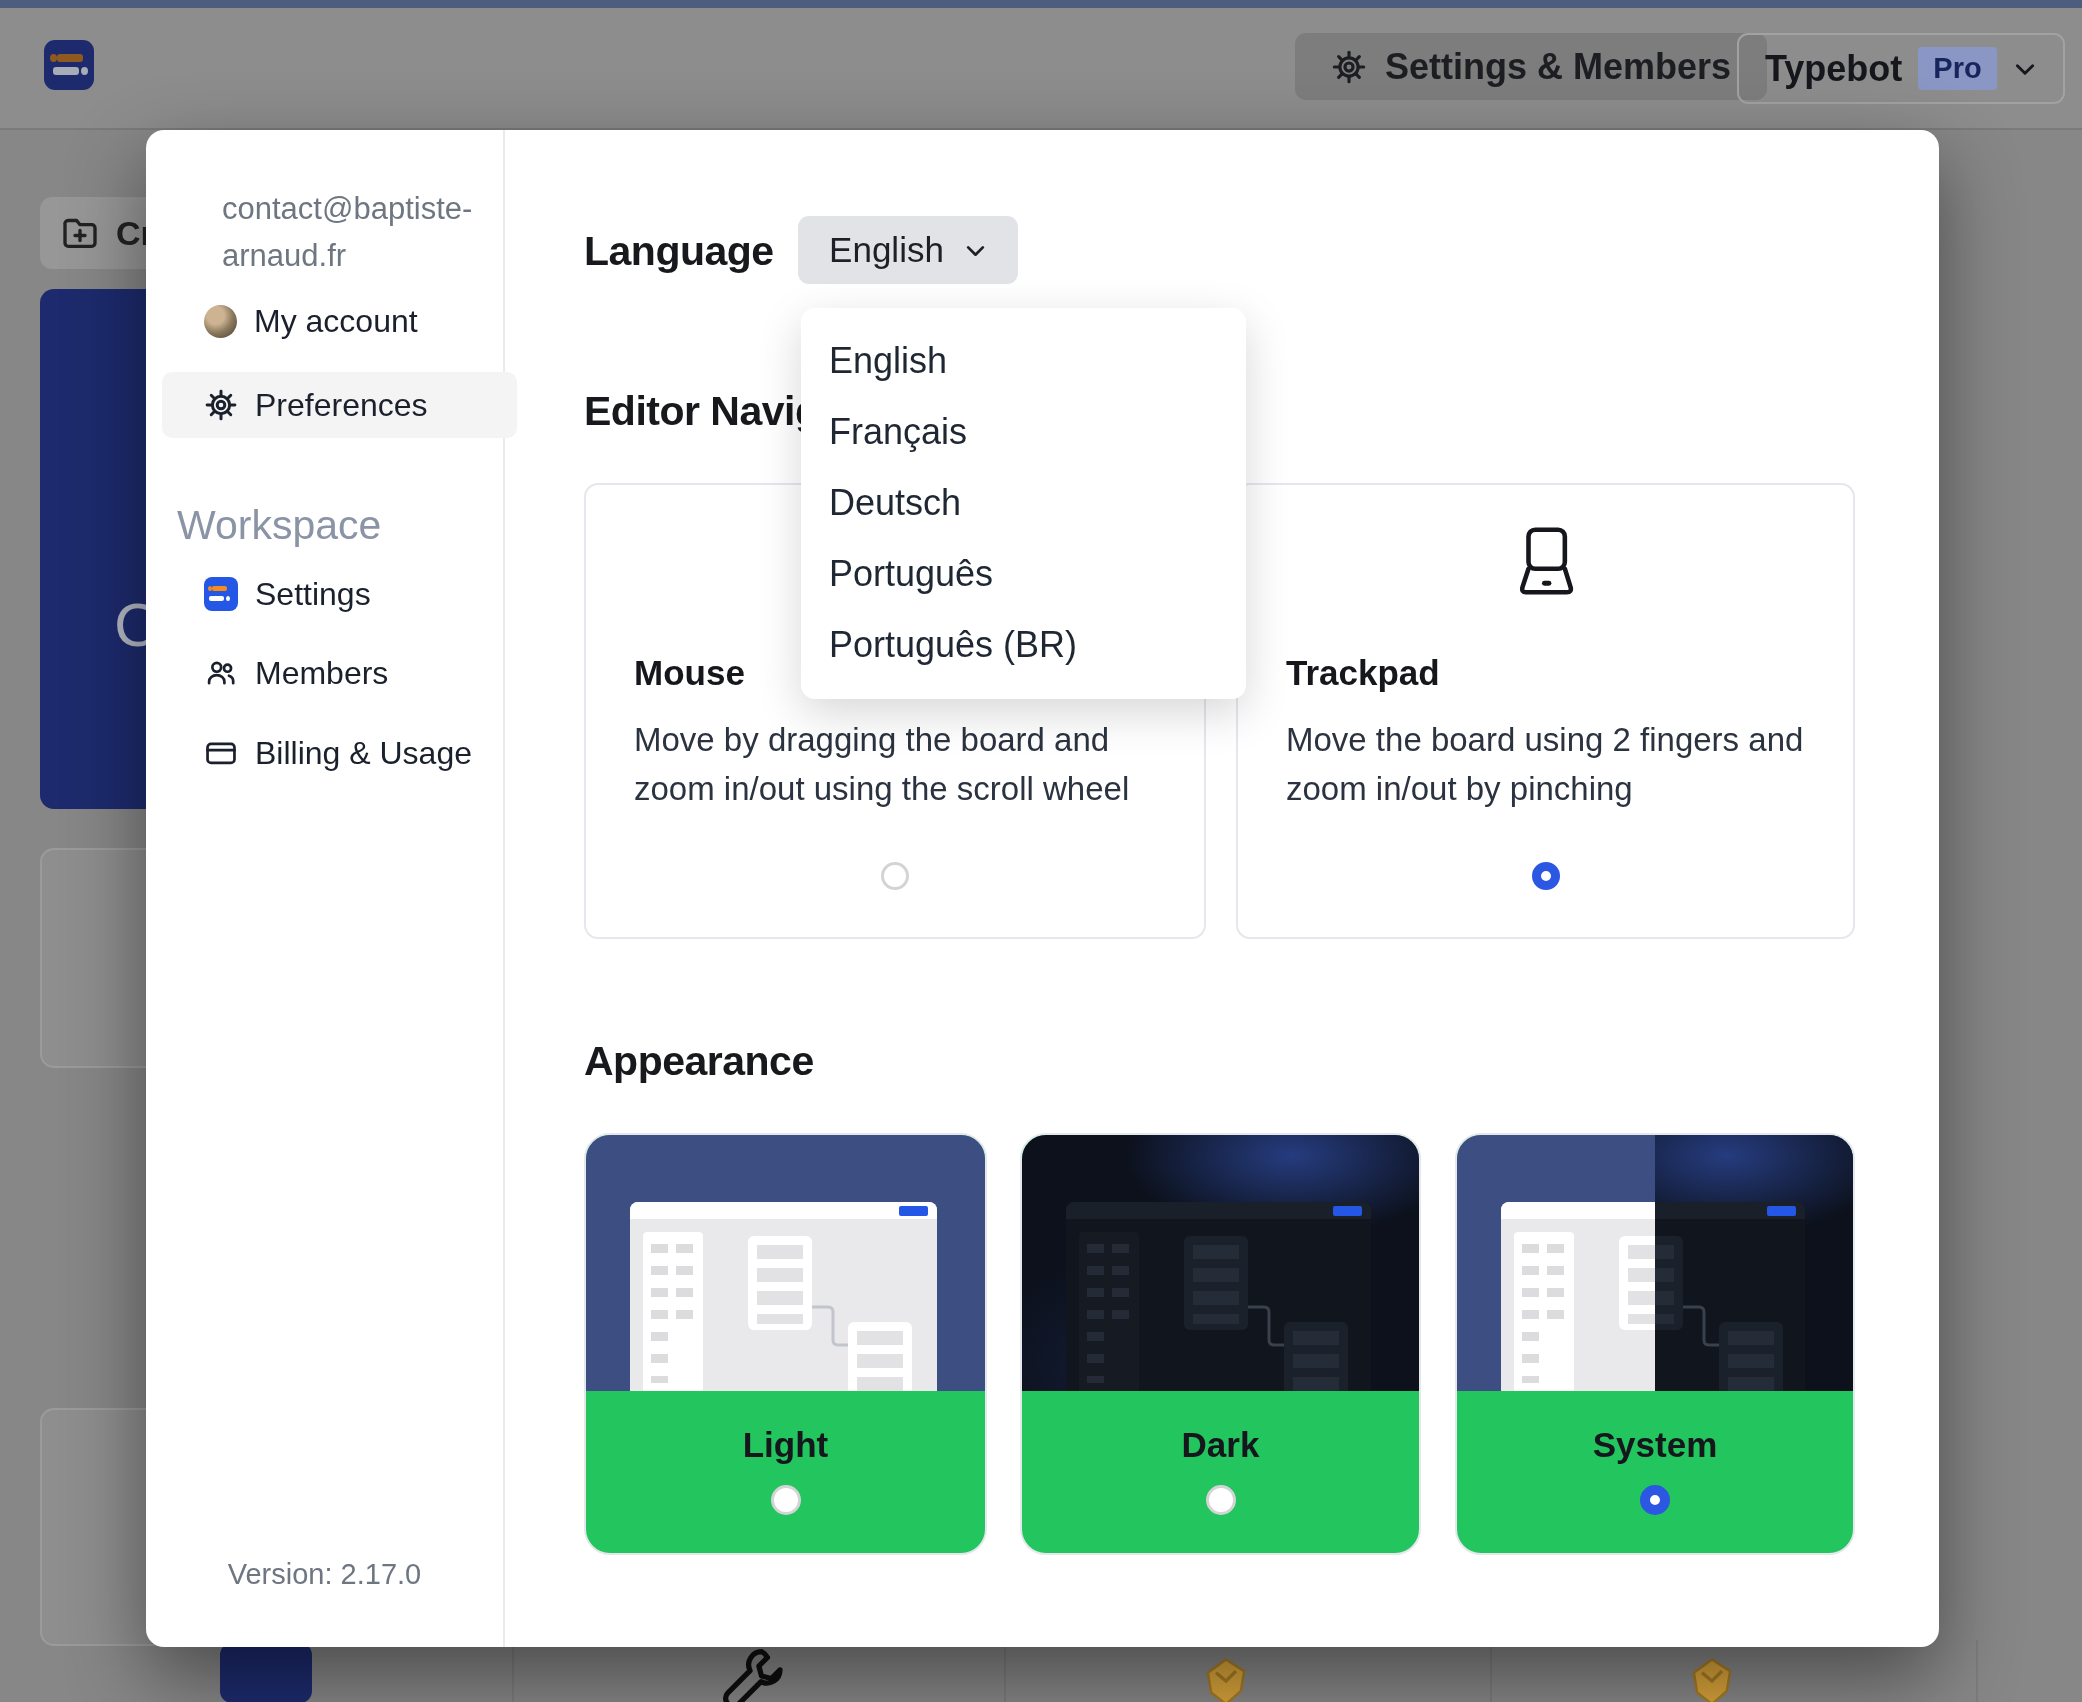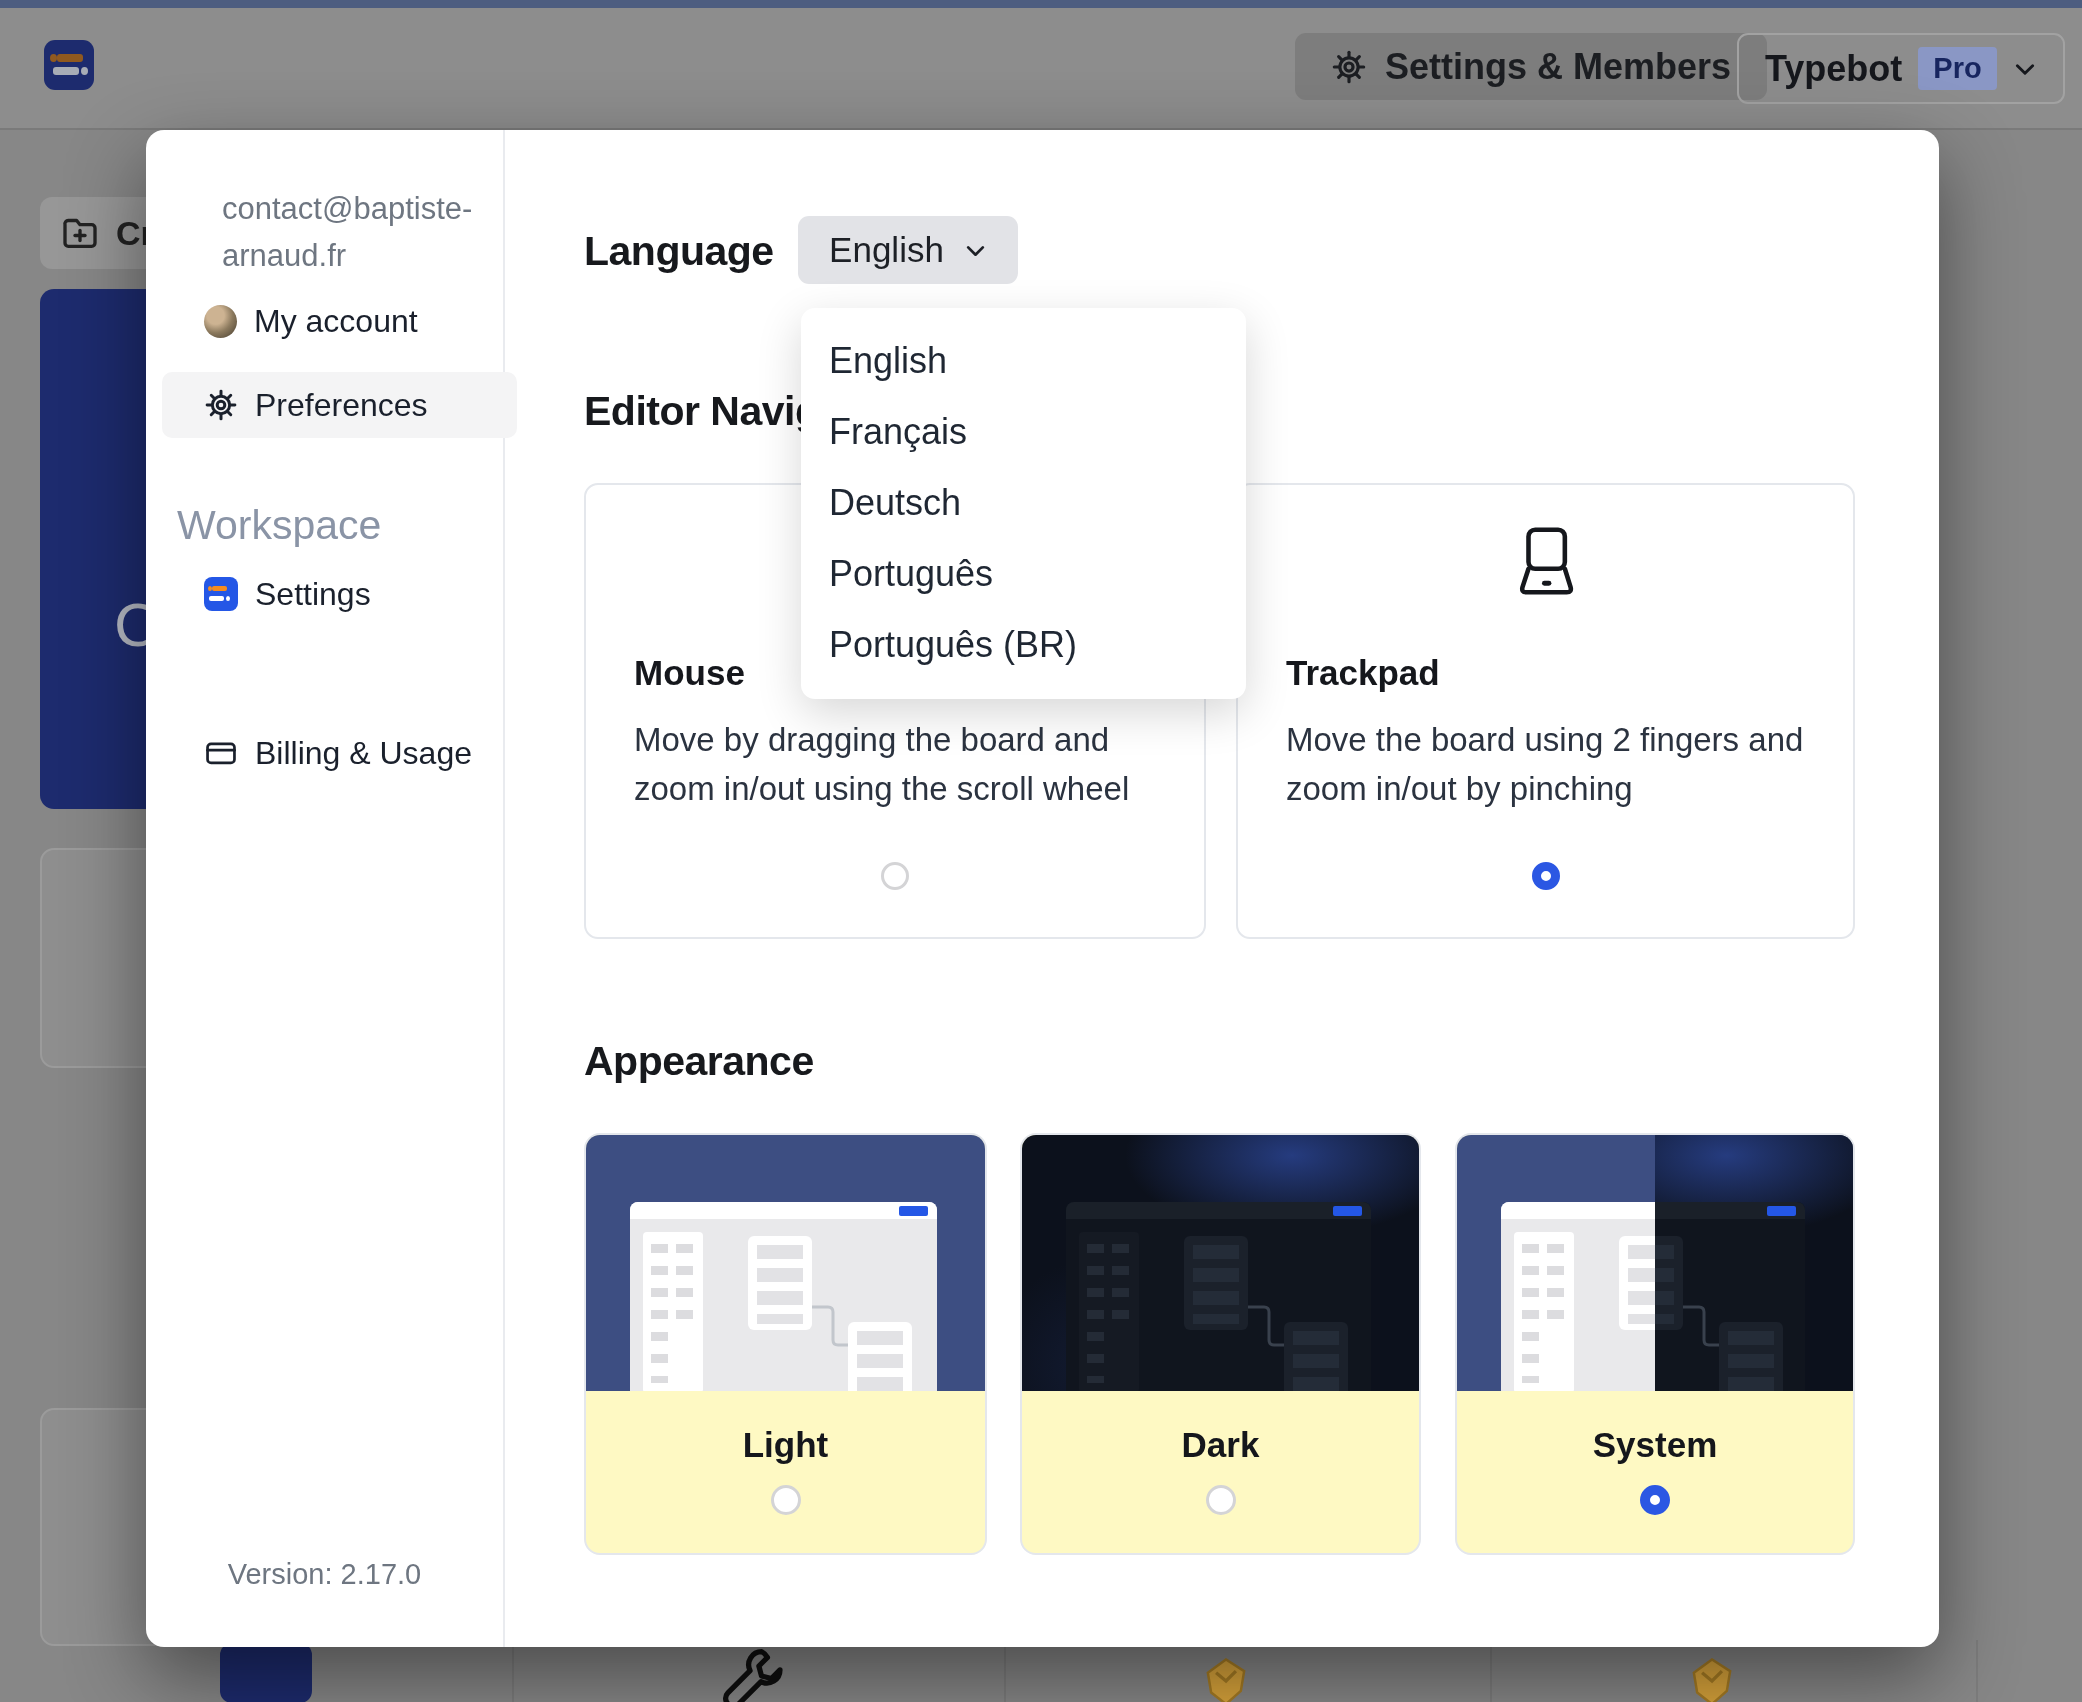--- a/index.html
+++ b/index.html
@@ -47,21 +47,21 @@
   .menu-item{height:71px;display:flex;align-items:center;padding-left:28px;font-size:36px;color:#1f2733;}
 
   .nav-card{top:353px;height:456px;background:#fff;border:2px solid #e4e7ec;border-radius:14px;box-sizing:border-box;}
   .card-title{position:absolute;left:48px;top:168px;font-size:35px;font-weight:700;color:#15171c;}
   .card-desc{position:absolute;left:48px;top:230px;width:540px;font-size:33px;line-height:49px;color:#2b3340;}
   .card-icon{position:absolute;top:38px;left:50%;transform:translateX(-50%);}
   .radio{width:28px;height:28px;border-radius:50%;background:#fff;border:3px solid #d4d4d6;box-sizing:border-box;}
   .radio.checked{border:9px solid var(--accent);}
   .card-radio{position:absolute;left:50%;top:377px;transform:translateX(-50%);}
 
-  .theme-card{top:1003px;height:422px;background:#fef9c3;border:2px solid #e4e7ec;border-radius:16px;box-sizing:border-box;overflow:hidden;}
+  .theme-card{top:1003px;height:422px;background:#22c55e;border:2px solid #e4e7ec;border-radius:26px;box-sizing:border-box;overflow:hidden;}
   .theme-label{position:absolute;left:0;top:290px;width:100%;text-align:center;font-size:35px;font-weight:700;color:#15171c;}
   .theme-radio{position:absolute;left:50%;top:350px;transform:translateX(-50%);width:30px;height:30px;}
   .radio30{width:30px;height:30px;border-radius:50%;background:#fff;border:3px solid #d4d4d6;box-sizing:border-box;}
   .radio30.checked{border:10px solid var(--accent);}
 
   
   .thumb{position:absolute;left:0;top:0;width:100%;height:256px;overflow:hidden;}
   .t-light-bg{position:absolute;inset:0;background:var(--thumb_navy);}
   .t-dark-bg{position:absolute;inset:0;background:#0c111c;background-image:radial-gradient(ellipse 60% 45% at 68% 8%,rgba(46,74,160,.75),transparent 70%),radial-gradient(ellipse 40% 60% at 20% 90%,rgba(23,34,66,.6),transparent 70%);}
   .t-win{position:absolute;left:11%;top:26%;width:77%;height:78%;border-radius:8px 8px 0 0;overflow:hidden;}
@@ -203,20 +203,31 @@
       <div class="r flex side-row" style="top:433px;">
         <span class="ws-icon">
           <i style="left:8px;top:9px;width:15px;height:5px;background:#f68c1e;"></i>
           <i style="left:4px;top:9px;width:4px;height:5px;border-radius:50%;background:#f68c1e;"></i>
           <i style="left:5px;top:19px;width:15px;height:5px;background:#fff;"></i>
           <i style="left:22px;top:19px;width:4px;height:5px;border-radius:50%;background:#fff;"></i>
         </span>
         <span>Settings</span>
       </div>
 
+      <div class="r flex side-row" style="top:512px;">
+        <span>
+          <svg width="34" height="34" viewBox="0 0 24 24" fill="none" stroke="#1a202c" stroke-width="1.9" stroke-linecap="round">
+            <circle cx="9" cy="8" r="3.1"></circle>
+            <path d="M3.6 19.2 v-1.1 a5.4 4.6 0 0 1 10.8 0 v1.1"></path>
+            <circle cx="16.6" cy="8.6" r="2.5"></circle>
+            <path d="M17.6 13.9 a4.6 4.1 0 0 1 3 3.8 v1.5"></path>
+          </svg>
+        </span>
+        <span>Members</span>
+      </div>
 
       <div class="r flex side-row" style="top:592px;">
         <span>
           <svg width="34" height="34" viewBox="0 0 24 24" fill="none" stroke="#1a202c" stroke-width="1.9" stroke-linecap="round">
             <rect x="2.5" y="5.5" width="19" height="13.5" rx="2.5"></rect>
             <line x1="2.5" y1="10" x2="21.5" y2="10"></line>
           </svg>
         </span>
         <span>Billing &amp; Usage</span>
       </div>

